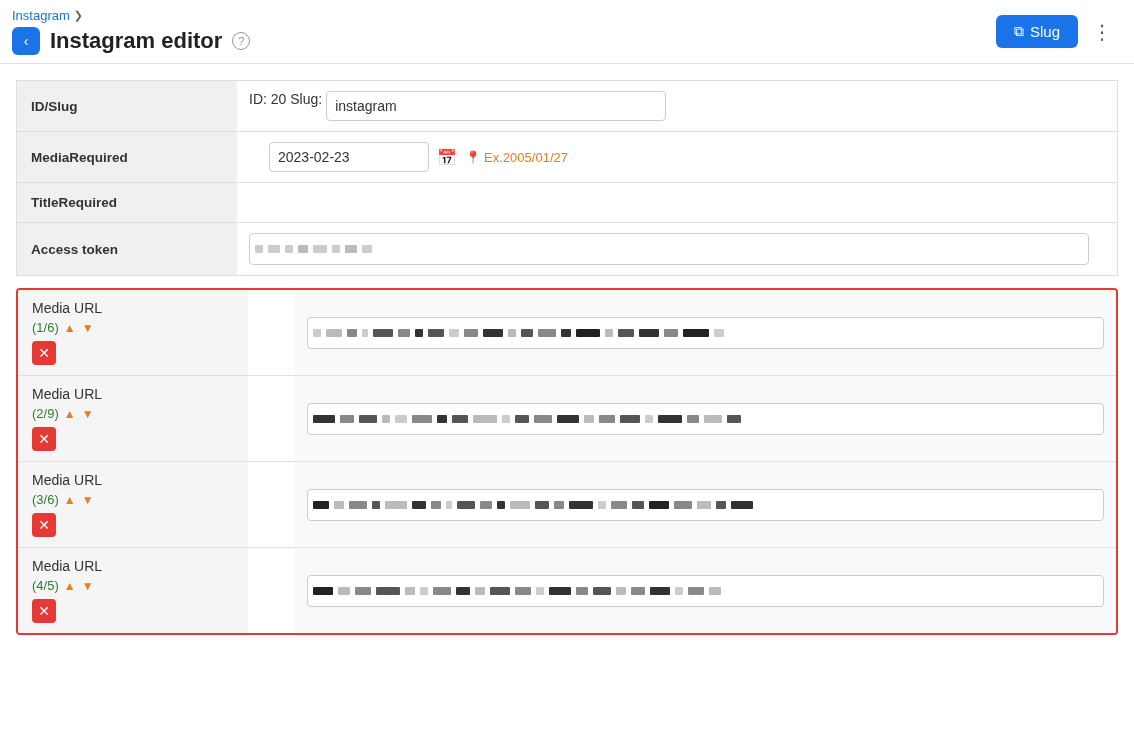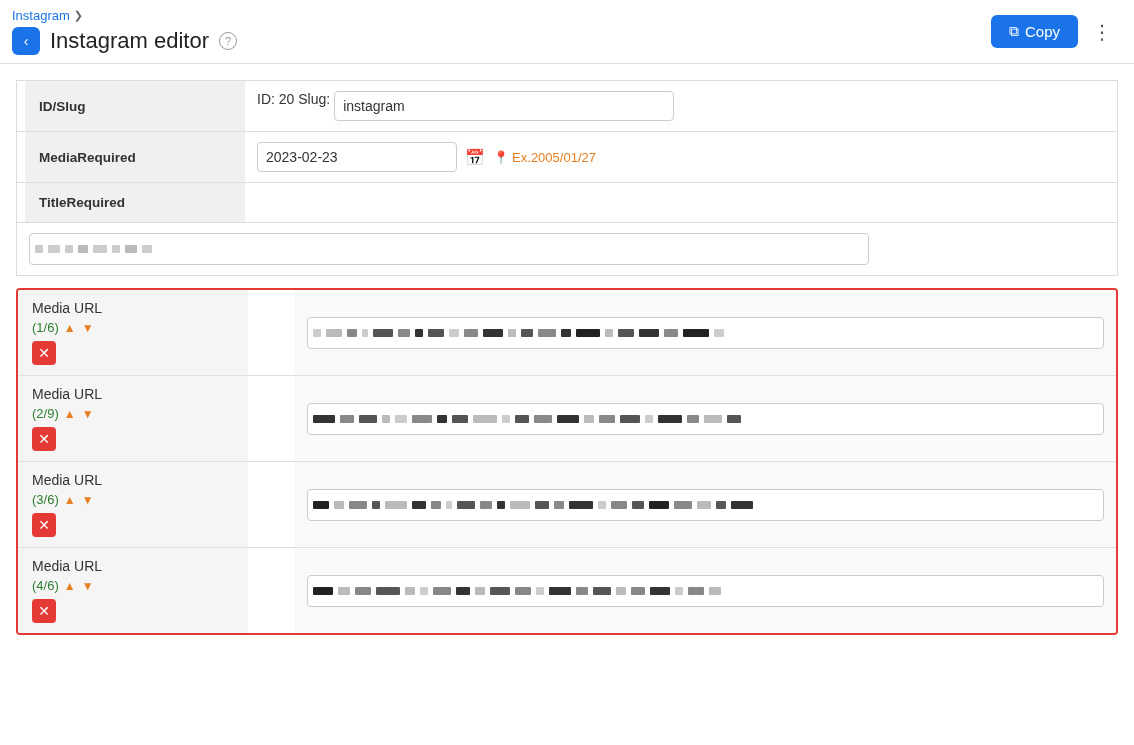--- a/index.html
+++ b/index.html
@@ -51,21 +51,21 @@
       display: flex;
       align-items: center;
       justify-content: center;
       cursor: pointer;
       color: #fff;
       font-size: 14px;
       border: none;
     }
     .page-title {
       font-size: 22px;
-      font-weight: 400;
+      font-weight: 700;
       color: #222;
     }
     .help-icon {
       width: 18px;
       height: 18px;
       border-radius: 50%;
       border: 1.5px solid #999;
       color: #999;
       font-size: 11px;
       display: flex;
@@ -118,21 +118,22 @@
       border-radius: 4px;
       padding: 6px 8px;
       font-size: 14px;
       outline: none;
       color: #333;
     }
     .slug-input {
       width: 340px;
     }
     .date-input {
-      width: 200px;
+      width: 160px;
+      margin-left: 20px;
     }
     .title-input {
       width: 840px;
     }
     .id-prefix {
       font-size: 14px;
       color: #333;
       margin-right: 4px;
     }
     .date-row {
@@ -251,21 +252,20 @@
     .field-label {
       background: #f0f0f0;
       width: 220px;
       min-width: 220px;
       padding: 12px 14px;
       font-weight: 600;
       font-size: 13.5px;
       color: #333;
       display: flex;
       align-items: center;
-      margin-left: 8px;
     }
     .field-value {
       flex: 1;
       padding: 10px 12px;
       background: #fff;
       display: flex;
       align-items: flex-start;
     }
 
     .media-container {
@@ -288,21 +288,21 @@
       <button class="back-btn">
         <span>‹</span>
       </button>
       <span class="page-title">Instagram editor</span>
       <div class="help-icon">?</div>
     </div>
   </div>
   <div class="top-header-right">
     <button class="copy-btn">
       <span class="copy-btn-icon">⧉</span>
-      <span>Copy</span>
+      <span>Slug</span>
     </button>
     <button class="more-btn">⋮</button>
   </div>
 </div>
 
 <div class="main-content">
 
   <div class="fields-container">
 
     <div class="field-row">
@@ -331,20 +331,21 @@
     </div>
 
     <div class="field-row">
       <div class="field-label">
         <span>Title</span>
         <span class="required">Required</span>
       </div>
     </div>
 
     <div class="field-row" style="border-bottom: 1px solid #ddd;">
+      <div class="field-label">Access token</div>
       <div class="field-value">
         <div class="url-field" style="width: 840px;">
           <div class="url-dots">
 
             <span style="display:inline-block;width:8px;height:8px;background:#ccc;border-radius:1px;margin:1px;"></span>
             <span style="display:inline-block;width:12px;height:8px;background:#ccc;border-radius:1px;margin:1px;"></span>
             <span style="display:inline-block;width:8px;height:8px;background:#ccc;border-radius:1px;margin:1px;"></span>
             <span style="display:inline-block;width:10px;height:8px;background:#bbb;border-radius:1px;margin:1px;"></span>
             <span style="display:inline-block;width:14px;height:8px;background:#ccc;border-radius:1px;margin:1px;"></span>
             <span style="display:inline-block;width:8px;height:8px;background:#ccc;border-radius:1px;margin:1px;"></span>
@@ -476,21 +477,21 @@
             <span style="display:inline-block;width:22px;height:8px;background:#333;border-radius:1px;margin:1px;"></span>
           </div>
         </div>
       </div>
     </div>
 
     <div class="media-row">
       <div class="media-label-cell">
         <div class="media-label-top">Media URL</div>
         <div class="media-label-controls">
-          <span class="media-order">(4/6)</span>
+          <span class="media-order">(4/5)</span>
           <button class="arrow-btn">▲</button>
           <button class="arrow-btn">▼</button>
         </div>
         <button class="delete-btn">✕</button>
       </div>
       <div class="media-value-cell">
         <div class="url-field">
           <div class="url-dots">
             <span style="display:inline-block;width:20px;height:8px;background:#222;border-radius:1px;margin:1px;"></span>
             <span style="display:inline-block;width:12px;height:8px;background:#bbb;border-radius:1px;margin:1px;"></span>

